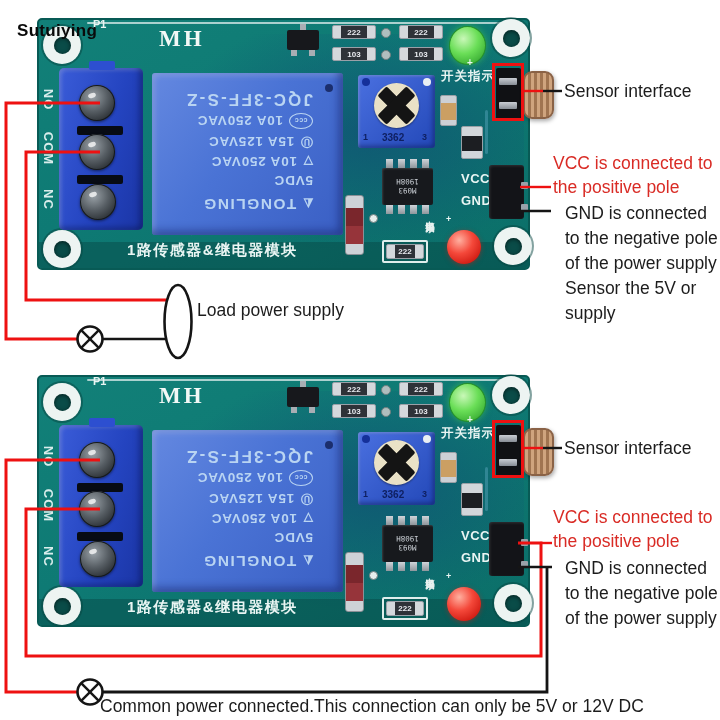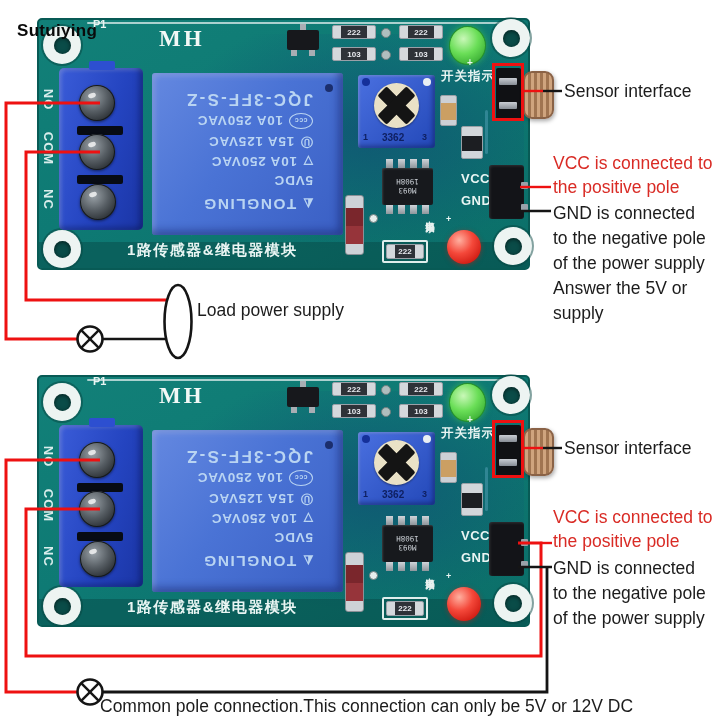--- a/index.html
+++ b/index.html
@@ -101,21 +101,21 @@
         background:linear-gradient(180deg,#cdd2d7 0 12px,#7a262c 12px 30px,#96343a 30px 48px,#cdd2d7 48px);box-sizing:border-box;}
   .jumper{position:absolute;left:452px;top:147px;width:35px;height:54px;background:#131418;border-radius:3px;
         box-shadow:inset 1px 1px 3px rgba(255,255,255,.12);}
   .jumper i{position:absolute;right:-4px;width:7px;height:7px;background:#9aa2aa;border-radius:1px;}
   .jumper i:nth-child(1){top:17px;} .jumper i:nth-child(2){top:39px;}
   .vtext{position:absolute;writing-mode:vertical-rl;text-orientation:upright;font-size:9px;
         color:#e8f2f0;letter-spacing:1px;font-weight:bold;}
   
   .ann{position:absolute;font-size:17.5px;color:#1c1c1c;line-height:24px;z-index:6;white-space:nowrap;}
   .ann.red{color:#d92b25;}
-  .ann.lh25{line-height:25px;}
+  .ann.lh25{line-height:25px;margin-left:12px;}
   #watermark{position:absolute;left:17px;top:21px;font-size:17px;font-weight:800;color:#0a0a0a;
         letter-spacing:.3px;z-index:10;}
   #wires{position:absolute;left:0;top:0;z-index:5;pointer-events:none;}
 </style>
 </head>
 <body>
 
 <div id="stage">
 
   <span id="watermark">Sutuiying</span>
@@ -419,30 +419,30 @@
 
   <div class="ann" style="left:564px;top:79px;">Sensor interface</div>
   <div class="ann red" style="left:553px;top:151px;">
     <div>VCC is connected to</div>
     <div>the positive pole</div>
   </div>
   <div class="ann lh25" style="left:553px;top:201px;">
     <div>GND is connected</div>
     <div>to the negative pole</div>
     <div>of the power supply</div>
-    <div>Answer the 5V or</div>
+    <div>Sensor the 5V or</div>
     <div>supply</div>
   </div>
   <div class="ann" style="left:197px;top:298px;">Load power supply</div>
 
   <div class="ann" style="left:564px;top:436px;">Sensor interface</div>
   <div class="ann red" style="left:553px;top:505px;">
     <div>VCC is connected to</div>
     <div>the positive pole</div>
   </div>
   <div class="ann lh25" style="left:553px;top:556px;">
     <div>GND is connected</div>
     <div>to the negative pole</div>
     <div>of the power supply</div>
   </div>
-  <div class="ann" style="left:100px;top:694px;">Common pole connection.This connection can only be 5V or 12V DC</div>
+  <div class="ann" style="left:100px;top:694px;">Common power connected.This connection can only be 5V or 12V DC</div>
 
 </div>
 
 </body></html>

